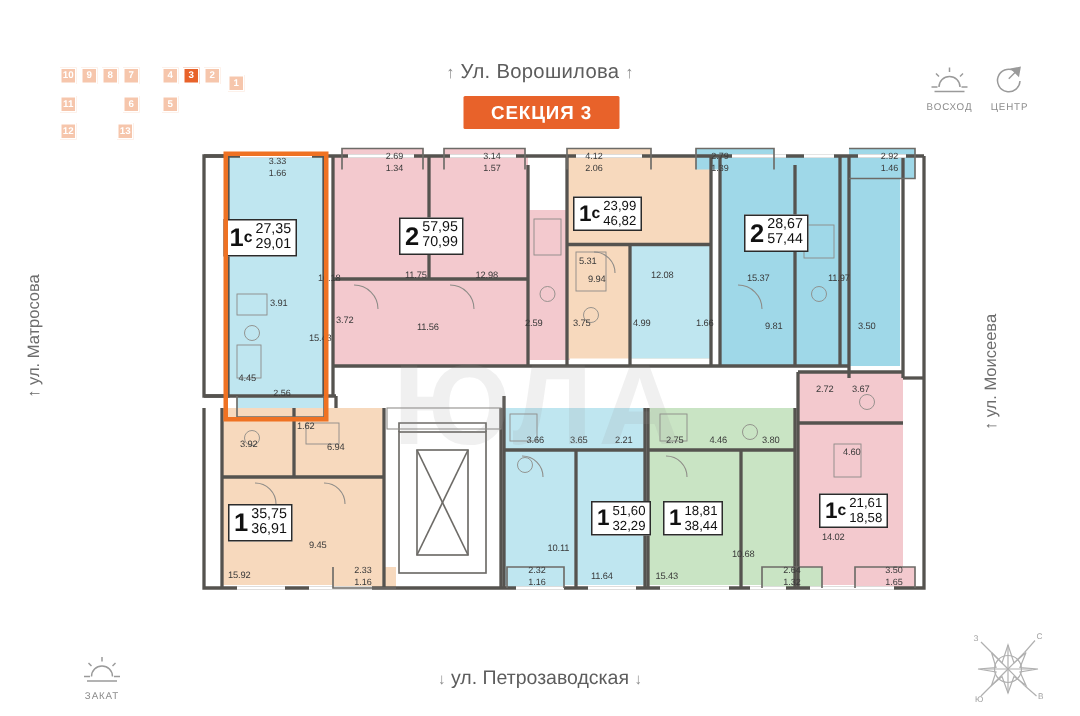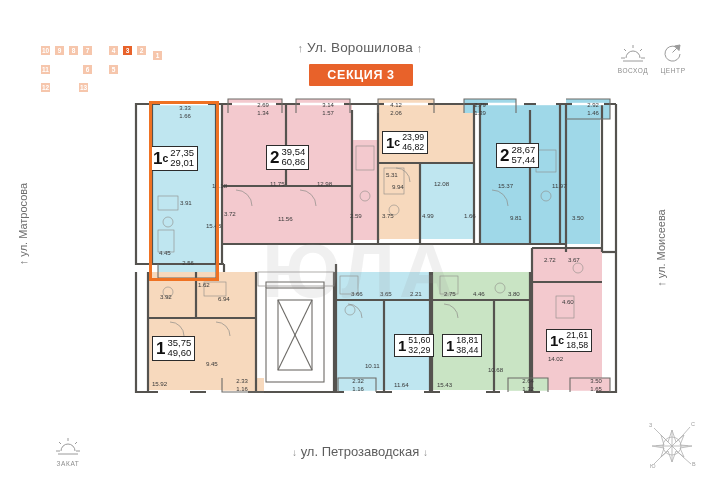--- a/index.html
+++ b/index.html
@@ -365,22 +365,22 @@
   <span class="areas">
     <span>27,35</span><br>
     <span>29,01</span>
   </span>
 </div>
 
 <div class="ubadge" style="left:266px;top:145px;">
   <span class="rooms">2</span>
   <span class="sfx"></span>
   <span class="areas">
-    <span>39,54</span><br>
-    <span>60,86</span>
+    <span>57,95</span><br>
+    <span>70,99</span>
   </span>
 </div>
 
 <div class="ubadge small" style="left:382px;top:131px;">
   <span class="rooms">1</span>
   <span class="sfx">с</span>
   <span class="areas">
     <span>23,99</span><br>
     <span>46,82</span>
   </span>
@@ -393,21 +393,21 @@
     <span>28,67</span><br>
     <span>57,44</span>
   </span>
 </div>
 
 <div class="ubadge" style="left:152px;top:336px;">
   <span class="rooms">1</span>
   <span class="sfx"></span>
   <span class="areas">
     <span>35,75</span><br>
-    <span>49,60</span>
+    <span>36,91</span>
   </span>
 </div>
 
 <div class="ubadge small" style="left:394px;top:334px;">
   <span class="rooms">1</span>
   <span class="sfx"></span>
   <span class="areas">
     <span>51,60</span><br>
     <span>32,29</span>
   </span>

